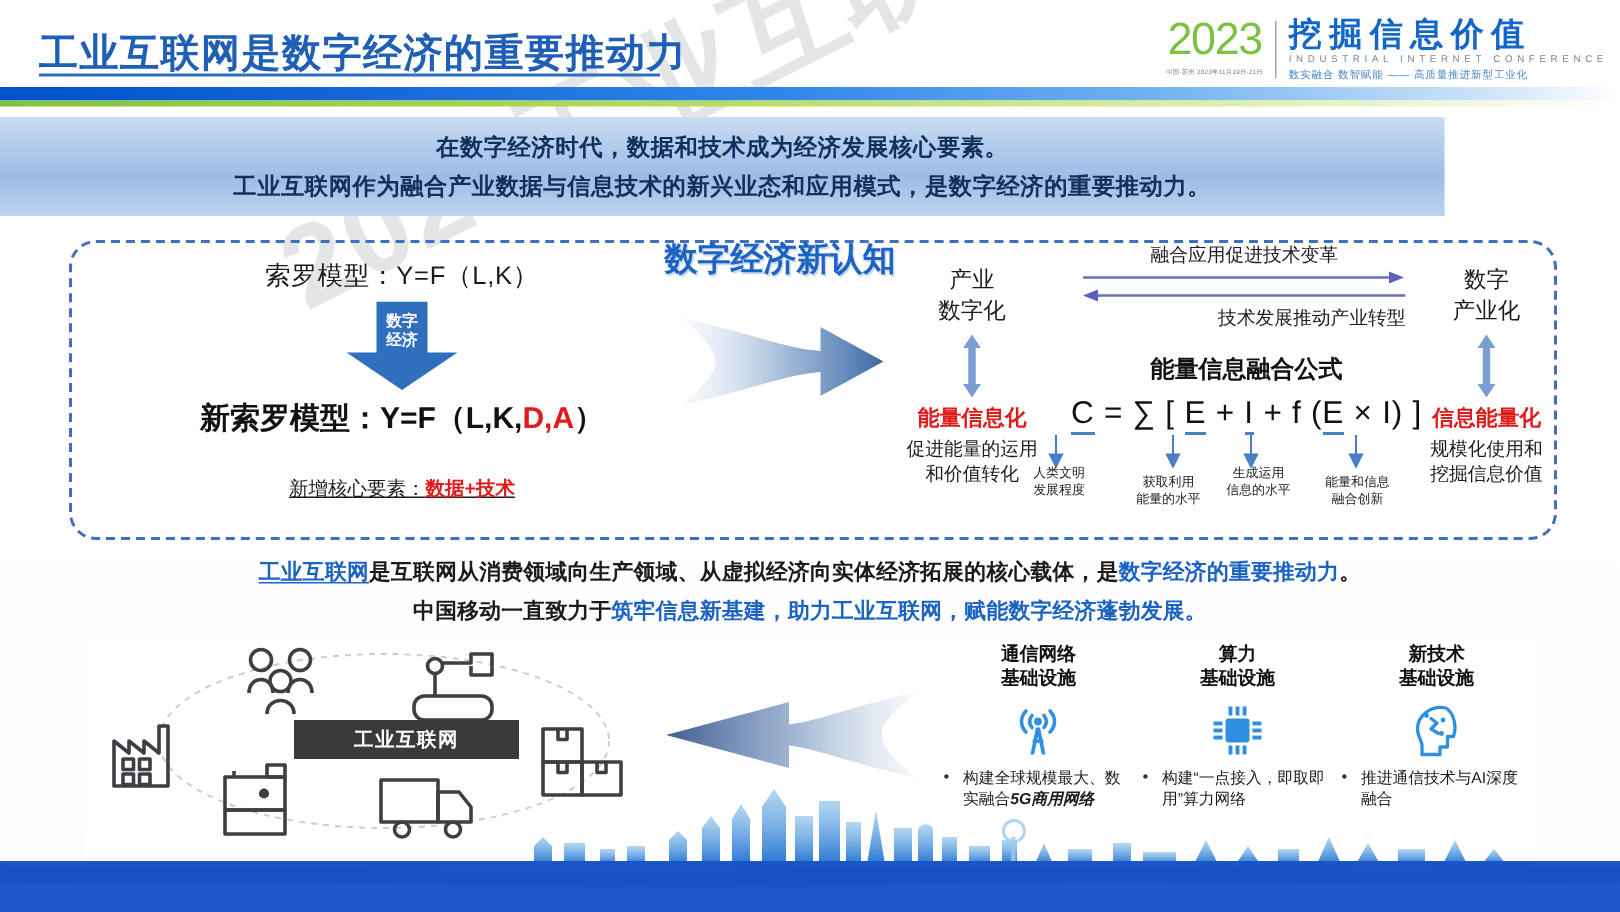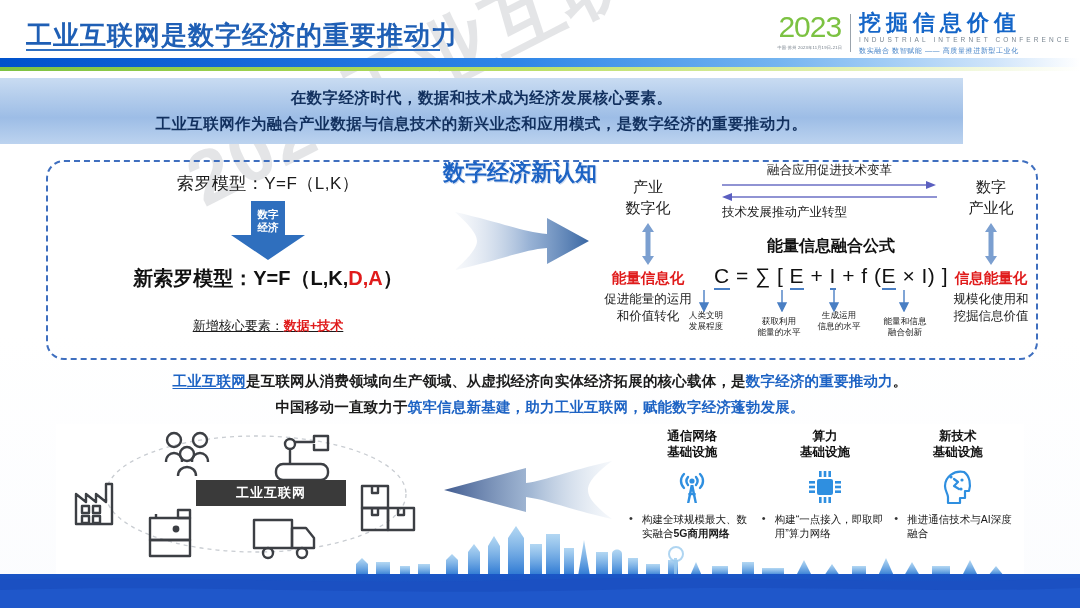--- a/index.html
+++ b/index.html
@@ -107,21 +107,21 @@
   
   .colA { position: absolute; left: 596px; top: 176px; width: 104px; text-align: center; }
   .colA .big { font-size: 15px; color: #1b1b1b; line-height: 21px; }
   .vert-arrow { margin: 5px auto 4px; width: 14px; height: 42px; display: block; }
   .red-bold { color: #e01b1b; font-weight: bold; font-size: 14.5px; font-family: Liberation Mono, monospace; }
   .sub-note { font-size: 12.5px; color: #1b1b1b; line-height: 17px; margin-top: 3px; }
 
   
   .flow-labels { position: absolute; left: 722px; top: 162px; width: 215px; }
   .flow-top-text { font-size: 12.5px; color: #1b1b1b; text-align: center; }
-  .flow-bot-text { font-size: 12.5px; color: #1b1b1b; text-align: left; margin-top: 1px; }
+  .flow-bot-text { font-size: 12.5px; color: #1b1b1b; text-align: right; margin-top: 1px; }
   .flow-line { width: 215px; height: 12px; display: block; }
 
   .formula-title {
     position: absolute; left: 722px; top: 236px; width: 218px; text-align: center;
     font-size: 16px; font-weight: bold; color: #111;
   }
   .formula {
     position: absolute; left: 700px; top: 264px; width: 262px; text-align: center;
     font-size: 21px; color: #111; font-weight: 500; letter-spacing: .5px;
     white-space: nowrap;
@@ -165,21 +165,21 @@
   .card { width: 133px; position: relative; text-align: center; }
   .card-title { font-size: 12.5px; font-weight: bold; color: #111; line-height: 16px; margin-top: 4px; }
   .card-icon { height: 42px; margin: 6px 0 4px; display: flex; align-items: center; justify-content: center; }
   .card-body {
     font-size: 10.5px; color: #1b1b1b; line-height: 14px; text-align: left;
     padding-left: 16px; padding-right: 2px; position: relative;
   }
   .card-body::before {
     content: "•"; position: absolute; left: 3px; top: -1px; font-size: 11px; color: #333;
   }
-  .card-body .b { font-weight: bold; }
+  .card-body .b { font-weight: bold; font-style: italic; }
 
   
   .footer {
     position: absolute; left: 0; bottom: 0; width: 1080px; height: 34px;
     background: linear-gradient(180deg,#1a56c6 0%,#1b4fc0 40%,#2156b6 100%);
   }
   .footer-wave { position: absolute; left: 0; bottom: 0; width: 1080px; height: 34px; }
 
   
   .watermark {

